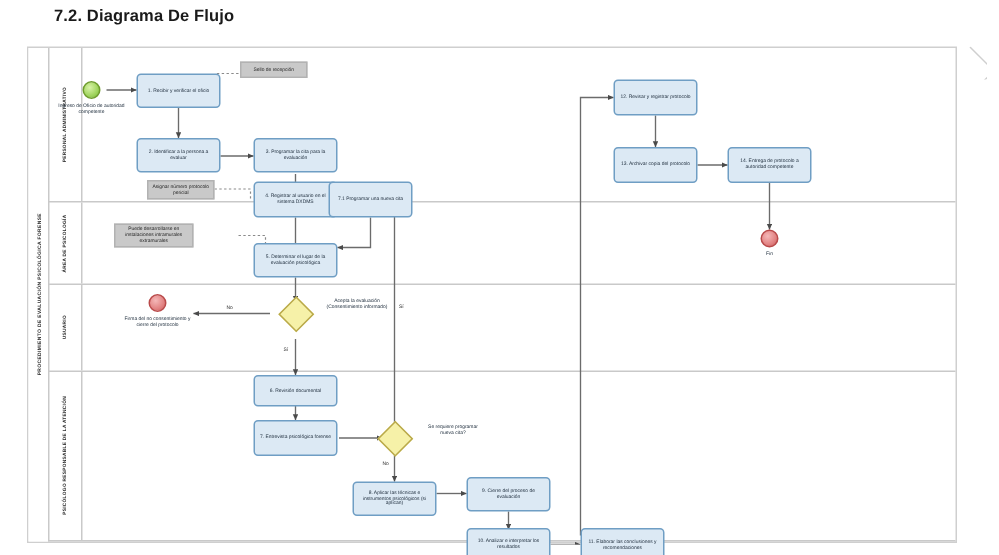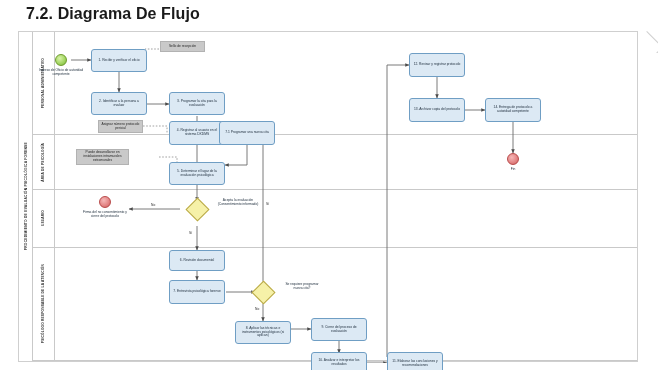--- a/index.html
+++ b/index.html
@@ -4,22 +4,22 @@
 <style>
   html,body{margin:0;padding:0;}
   body{
     width:666px;height:370px;
     background:#ffffff;
     font-family:"Liberation Sans", sans-serif;
     overflow:hidden;
     position:relative;
   }
   #page-title{
-    position:absolute;left:26px;top:5px;
-    font-size:16px;font-weight:bold;color:#1a1a1a;
+    position:absolute;left:36px;top:5px;
+    font-size:11px;font-weight:bold;color:#1a1a1a;
     letter-spacing:.1px;
   }
   
   #diagram{
     position:absolute;left:18px;top:31px;
     width:620px;height:331px;
     background:#fff;
     border:1px solid #cfcfcf;
     box-sizing:border-box;
   }

